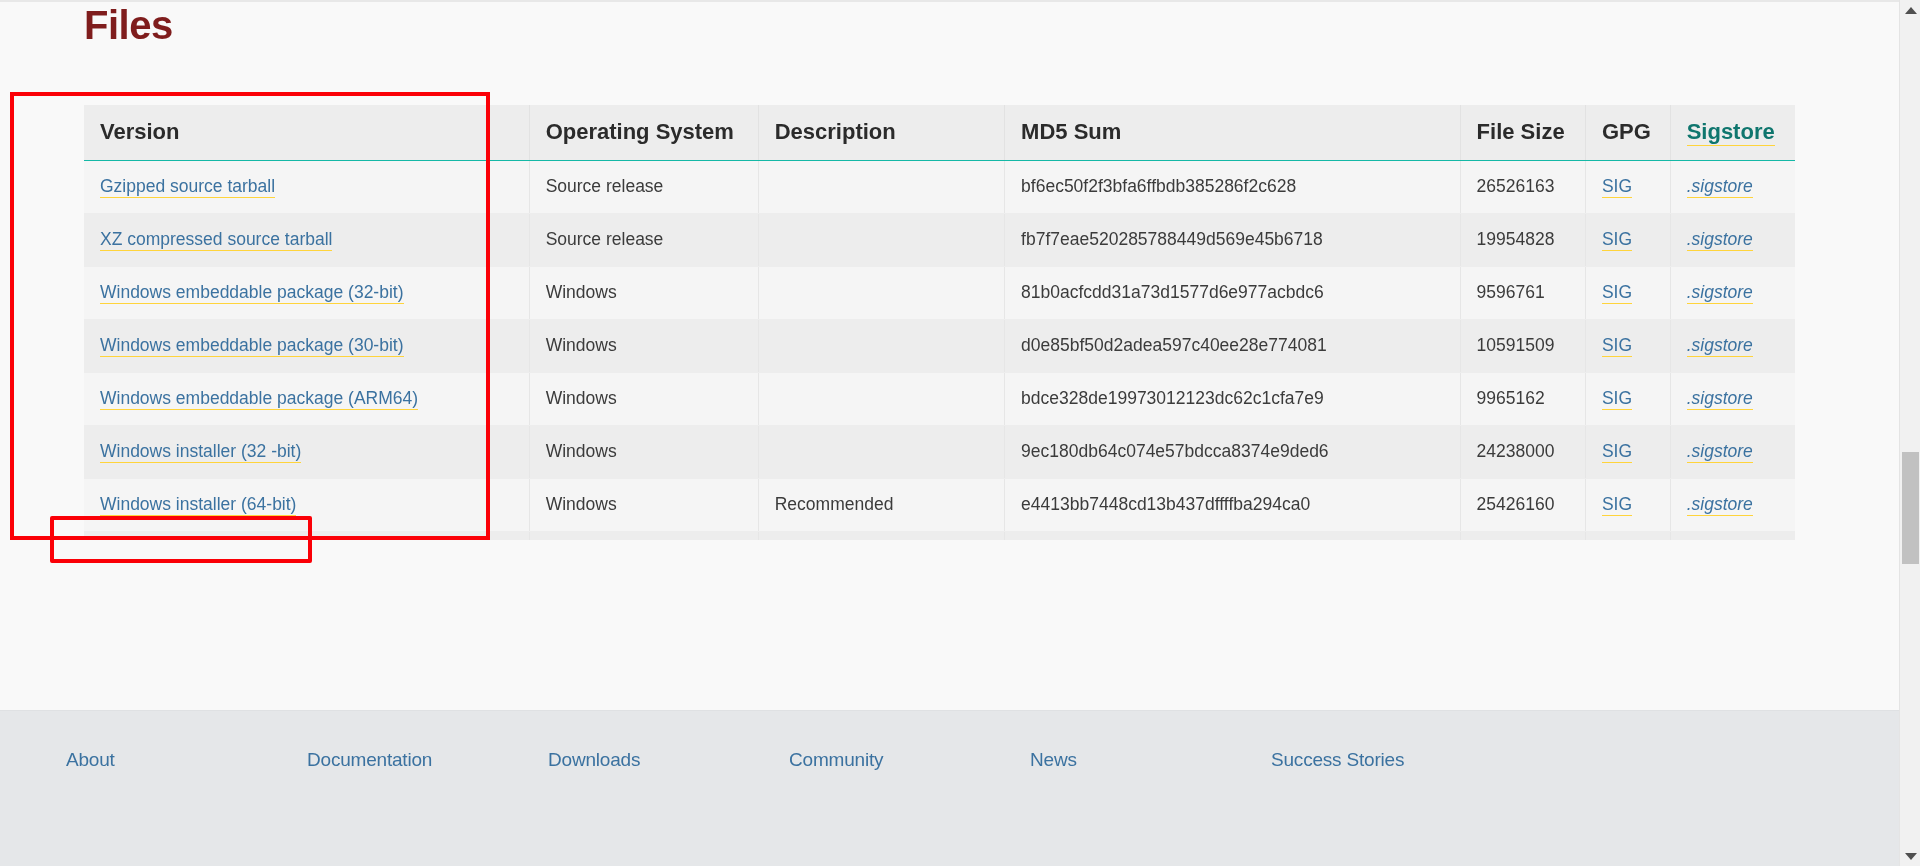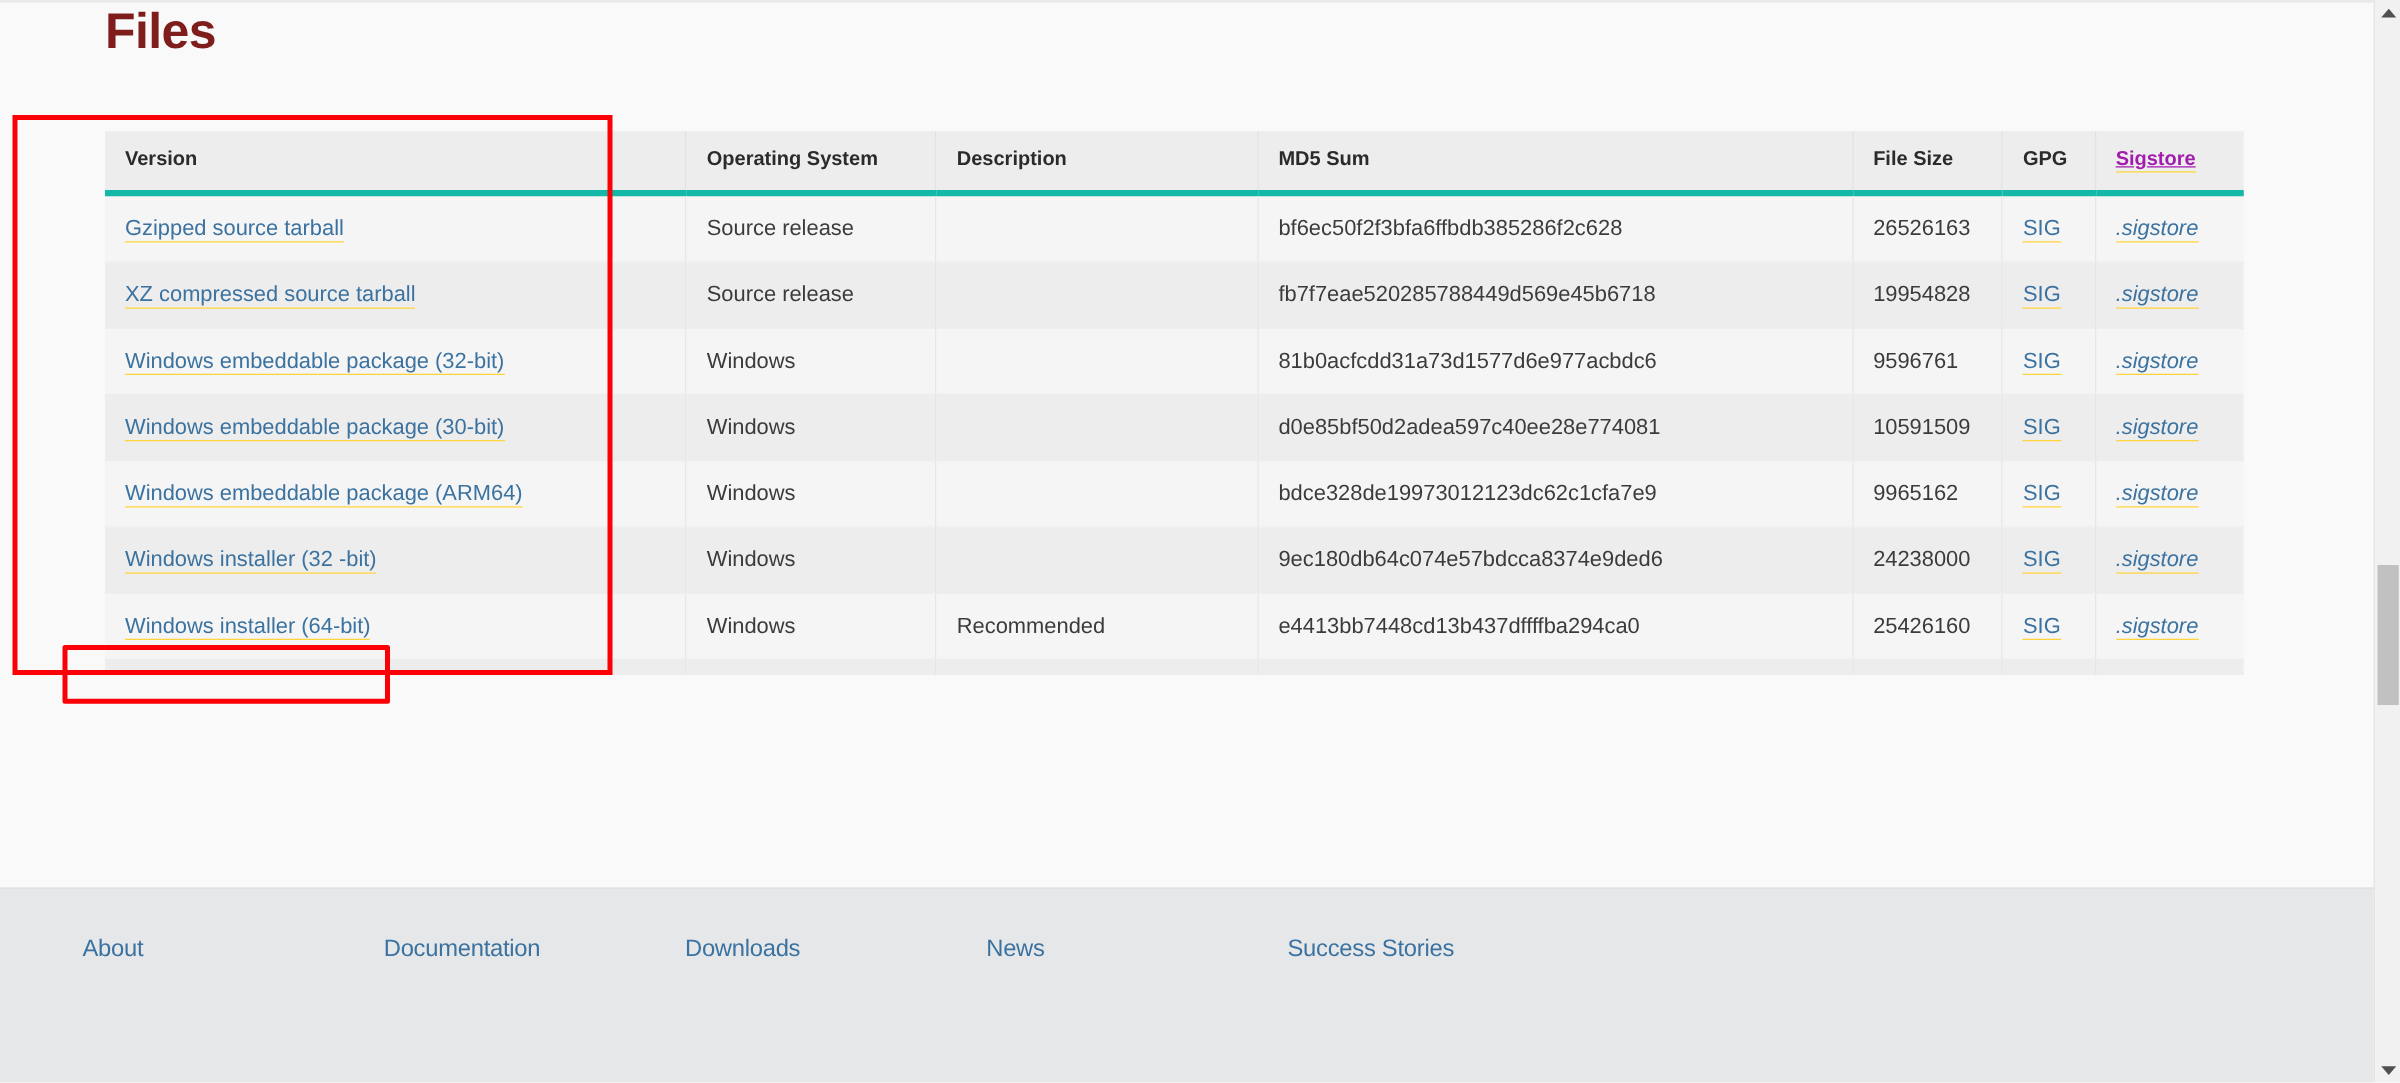--- a/index.html
+++ b/index.html
@@ -78,23 +78,23 @@
     border-collapse: collapse;
     width: 1711px;
     font-size: 17.5px;
     color: #333;
   }
   table.files thead th {
     background: #ededed;
     text-align: left;
     font-weight: bold;
     color: #2b2b2b;
-    font-size: 16px;
+    font-size: 22px;
     padding: 14px 16px 15px 16px;
-    border-bottom: 5px solid #14b8a6;
+    border-bottom: 1px solid #14b8a6;
     border-right: 1px solid #e2e2e2;
     white-space: nowrap;
   }
   table.files thead th:last-child { border-right: none; }
   table.files tbody td {
     padding: 15px 16px 16px 16px;
     border-right: 1px solid #e6e6e6;
     border-bottom: 1px solid #ededed;
     vertical-align: middle;
     white-space: nowrap;
@@ -104,21 +104,21 @@
   table.files tbody td:last-child { border-right: none; font-style: italic; }
   table.files tbody tr:nth-child(odd) { background: #f5f5f5; }
   table.files tbody tr:nth-child(even) { background: #ededed; }
 
   a.tlink {
     color: #3b72a0;
     text-decoration: none;
     border-bottom: 1px solid #ffd43b;
     padding-bottom: 1px;
   }
-  th a.tlink { color: #a21caf; font-weight: bold; text-decoration: underline; }
+  th a.tlink { color: #0f766e; font-weight: bold; }
 
   .col-version   { width: 430px; }
   .col-os        { width: 185px; }
   .col-desc      { width: 238px; }
   .col-md5       { width: 440px; }
   .col-size      { width: 106px; }
   .col-gpg       { width: 63px; }
   .col-sig       { width: 110px; }
 
   
@@ -291,20 +291,21 @@
   </div>
 
   <div class="anno anno-region"></div>
   <div class="anno anno-target"></div>
 
   <div class="footer">
     <div class="footer-inner" id="footer-cols">
         <div class="fcol"><span class="fcol-head">About</span></div>
         <div class="fcol"><span class="fcol-head">Documentation</span></div>
         <div class="fcol"><span class="fcol-head">Downloads</span></div>
+        <div class="fcol"><span class="fcol-head">Community</span></div>
         <div class="fcol"><span class="fcol-head">News</span></div>
         <div class="fcol"><span class="fcol-head">Success Stories</span></div>
       </div>
   </div>
 
   <div class="scrollbar">
     <div class="sb-arrow up">
         <i></i>
       </div>
     <div class="sb-thumb"></div>

